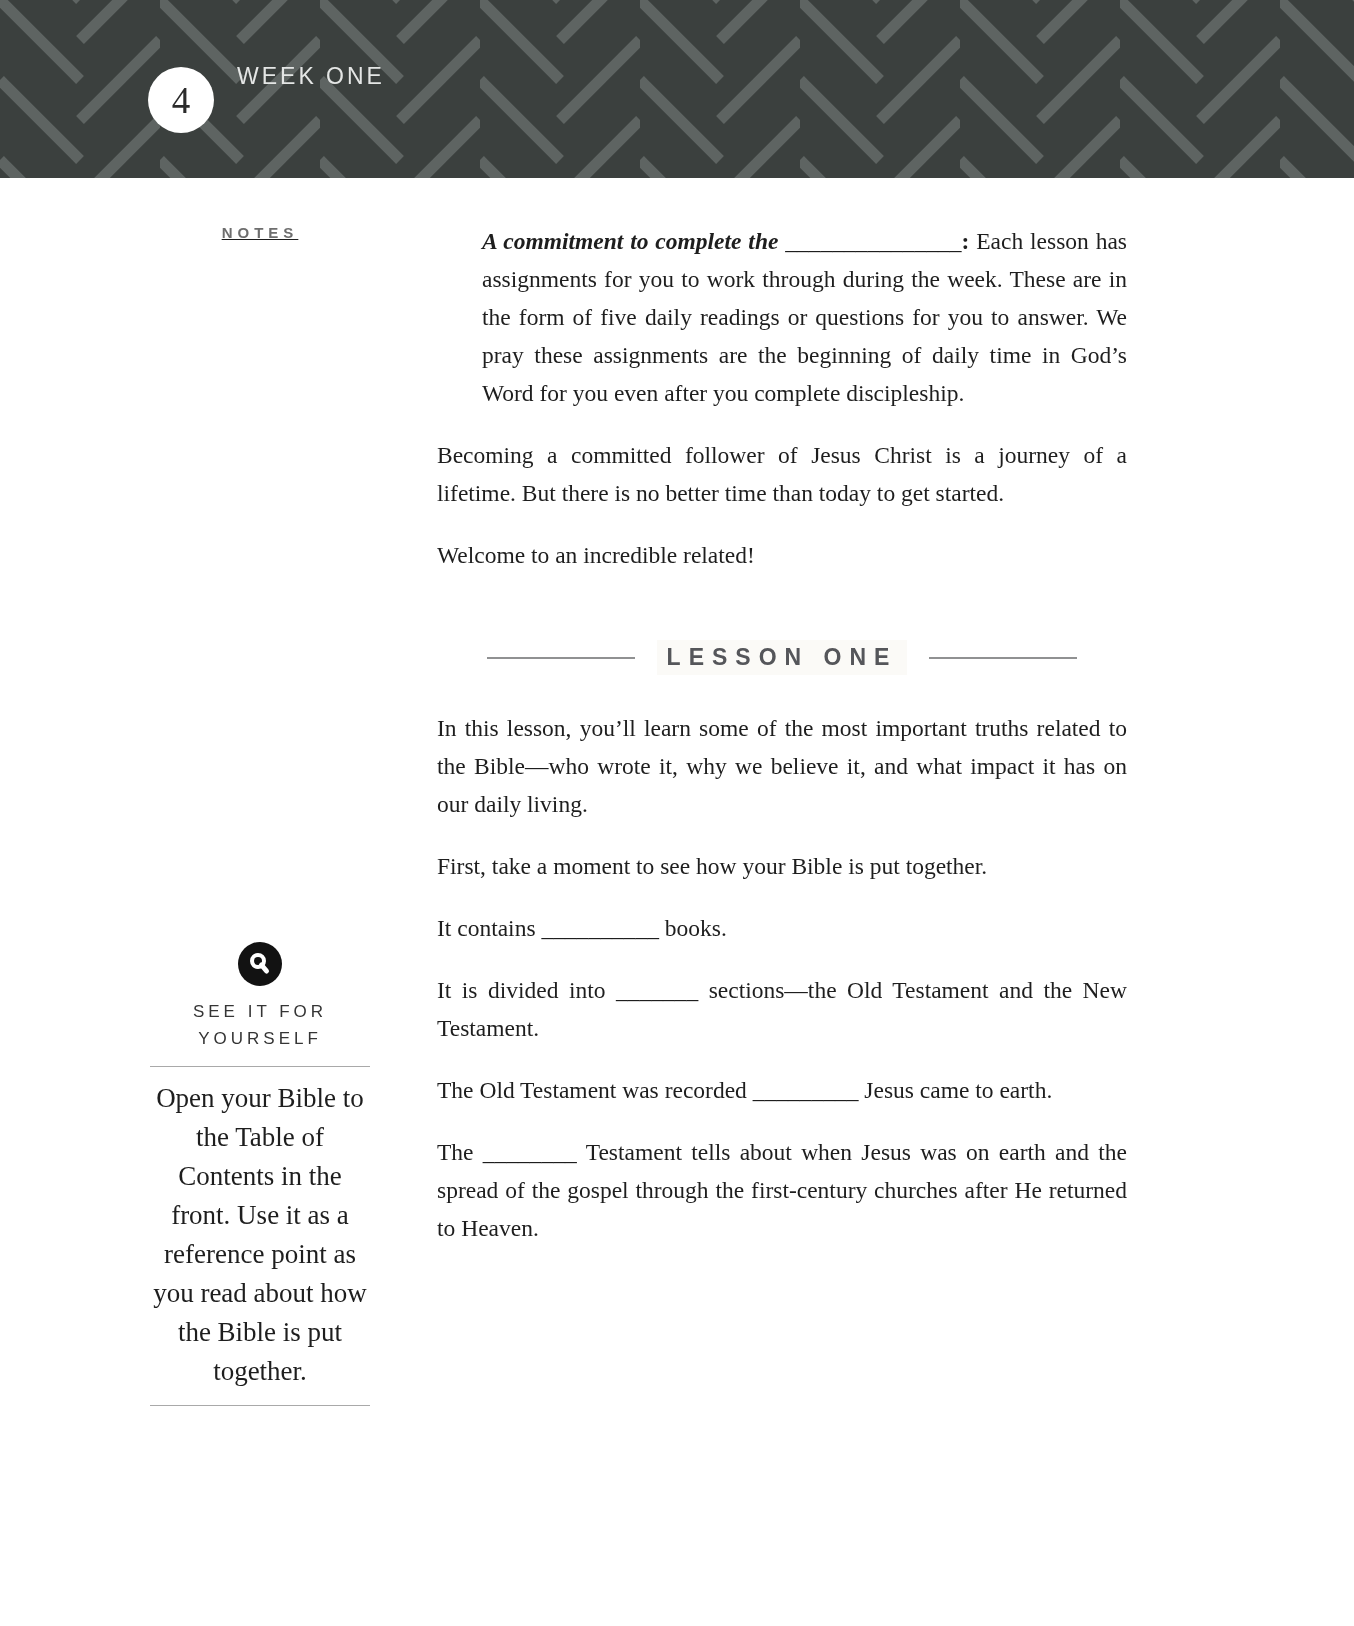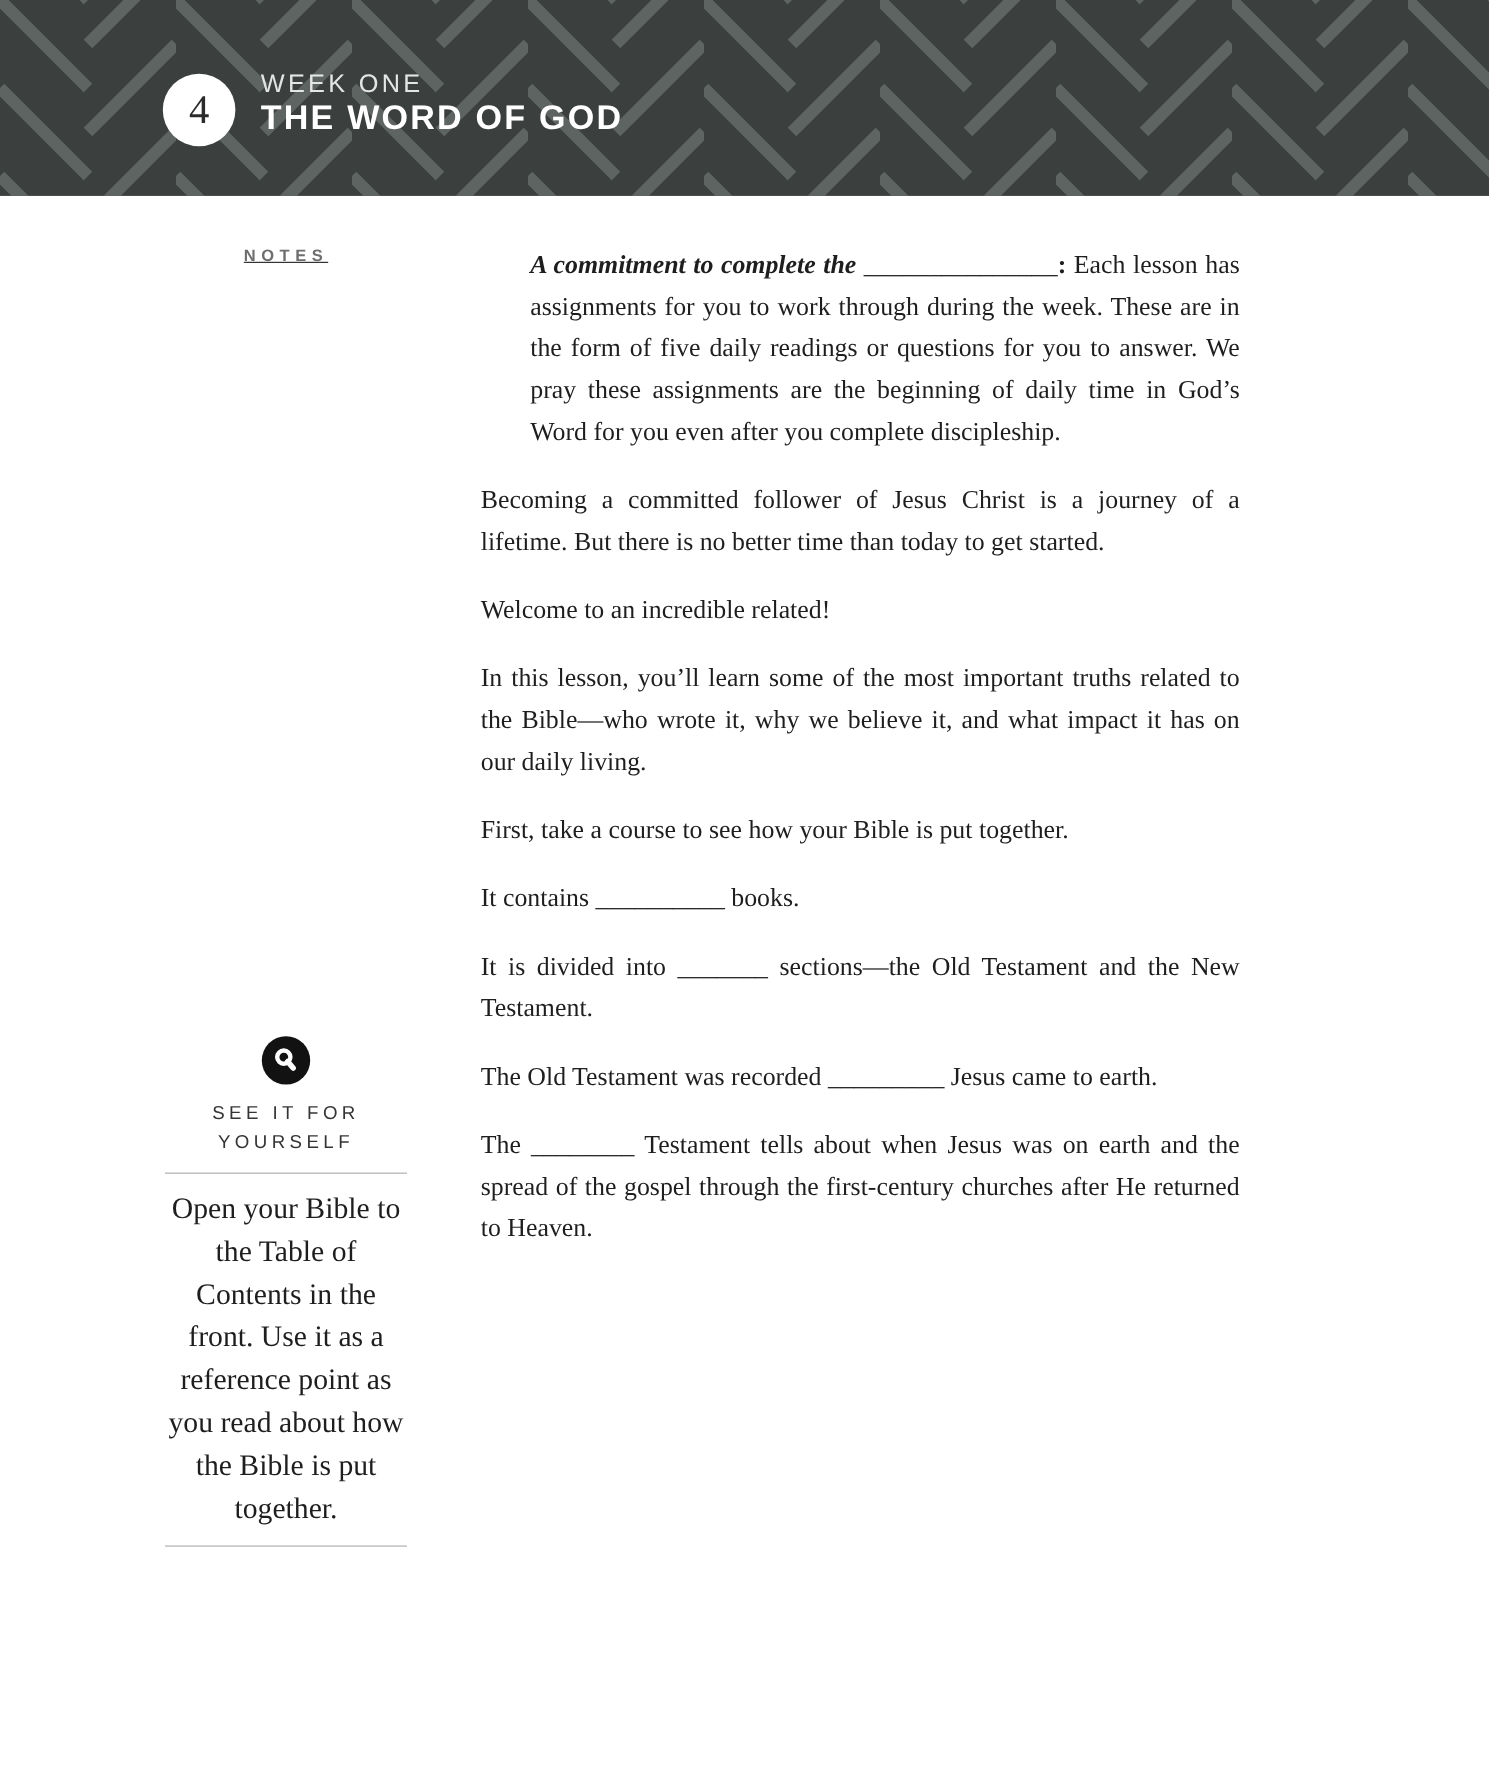--- a/index.html
+++ b/index.html
@@ -150,21 +150,20 @@
         </pattern>
       </defs>
       <rect width="1354" height="178" fill="url(#hb)"></rect>
     </svg>
     <div class="header-inner">
       <div class="page-circle">
         <span>4</span>
       </div>
       <div class="header-titles">
         <div class="week-label">WEEK ONE</div>
-        <div class="page-title">THE WORD OF GOD</div>
       </div>
     </div>
   </div>
 
   <div class="sidebar">
     <div class="notes-label">NOTES</div>
 
     <div class="see-block">
       <div class="see-icon">
         <svg width="26" height="26" viewBox="0 0 26 26" xmlns="http://www.w3.org/2000/svg">
@@ -180,22 +179,27 @@
   </div>
 
   <div class="main">
 
     <p class="first"><span class="lead">A commitment to complete the </span><span class="blank">_______________</span><span class="lead-colon">:</span><span> Each lesson has assignments for you to work through during the week. These are in the form of five daily readings or questions for you to answer. We pray these assignments are the beginning of daily time in God’s Word for you even after you complete discipleship.</span></p>
 
     <p>Becoming a committed follower of Jesus Christ is a journey of a lifetime. But there is no better time than today to get started.</p>
 
     <p>Welcome to an incredible related!</p>
 
+    <div class="lesson-heading">
+      <span class="rule"></span>
+      <span class="label">LESSON ONE</span>
+      <span class="rule"></span>
+    </div>
 
     <p>In this lesson, you’ll learn some of the most important truths related to the Bible—who wrote it, why we believe it, and what impact it has on our daily living.</p>
-    <p>First, take a course to see how your Bible is put together.</p>
+    <p>First, take a moment to see how your Bible is put together.</p>
     <p>It contains __________ books.</p>
     <p>It is divided into _______ sections—the Old Testament and the New Testament.</p>
     <p>The Old Testament was recorded _________ Jesus came to earth.</p>
     <p>The ________ Testament tells about when Jesus was on earth and the spread of the gospel through the first-century churches after He returned to Heaven.</p>
 
   </div>
 </div>
 
 </body></html>

